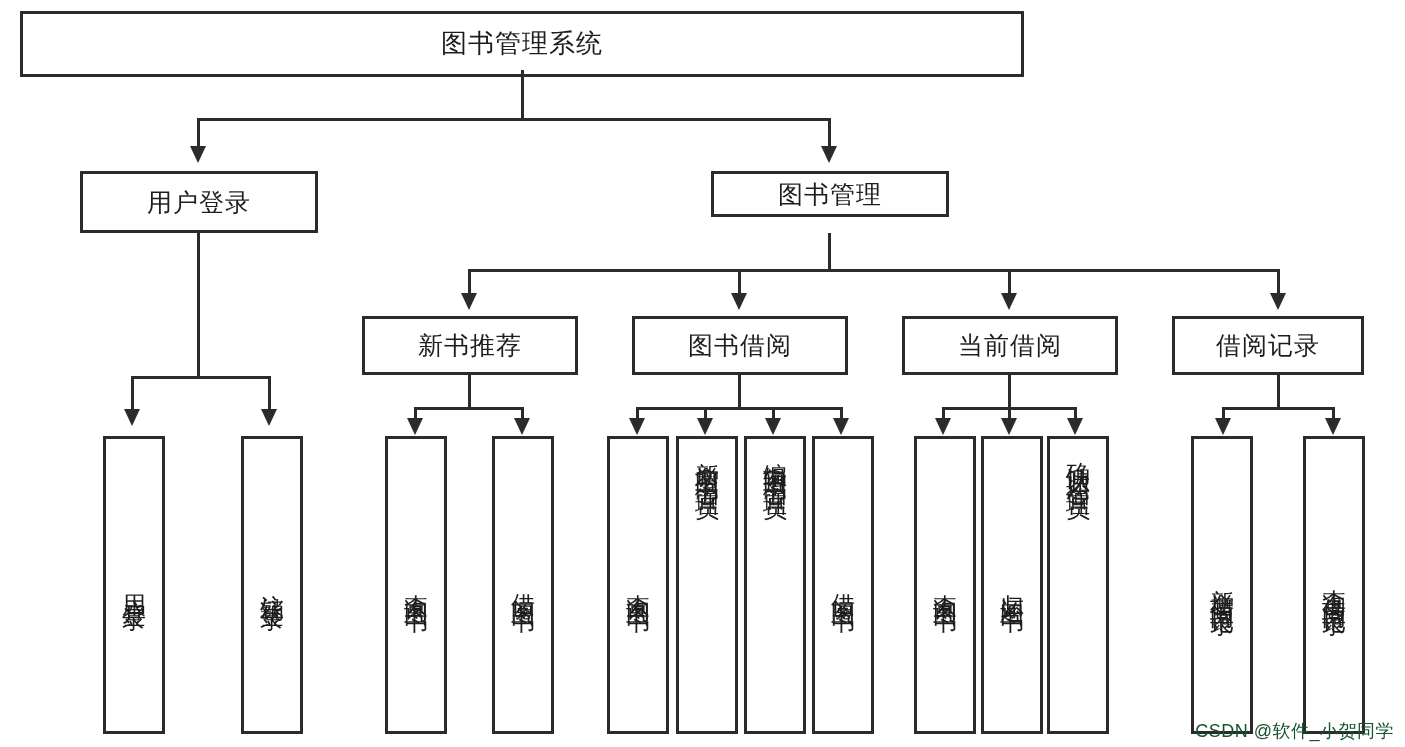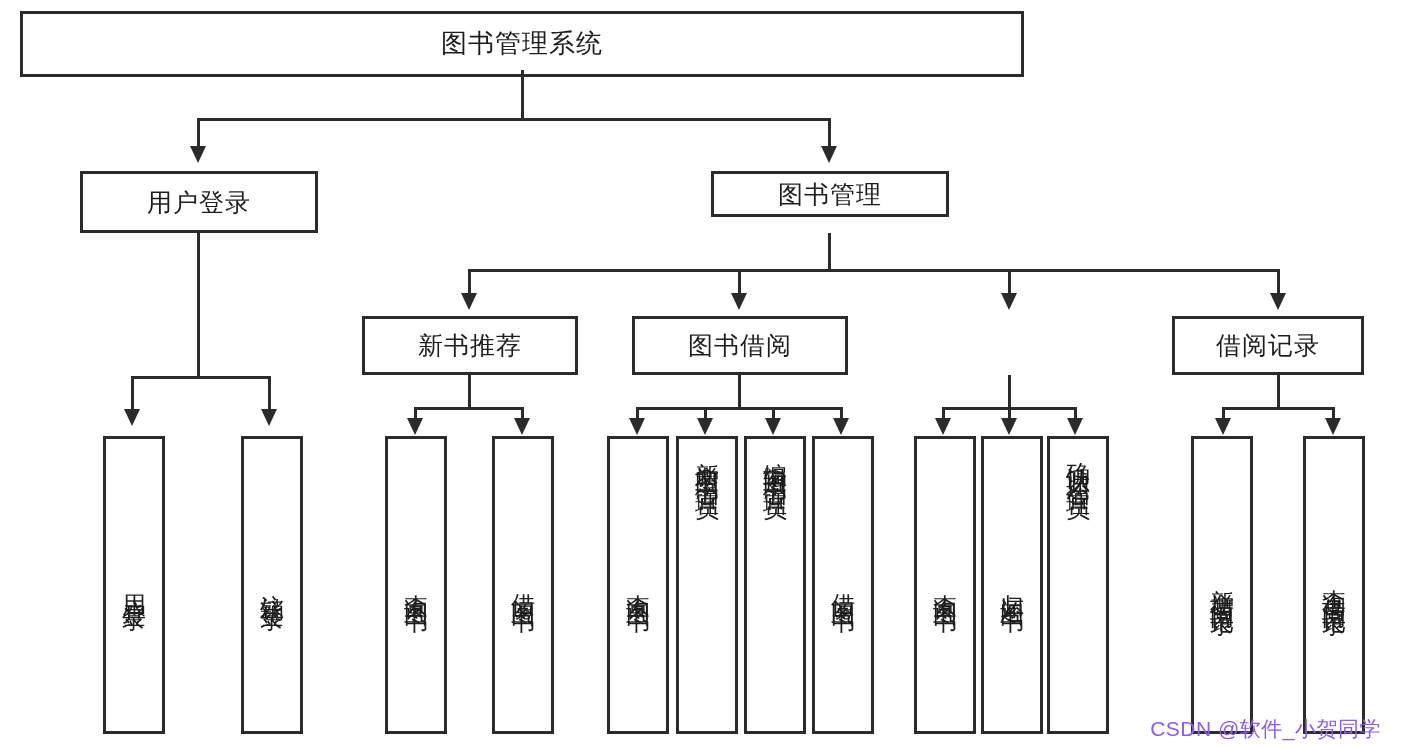--- a/index.html
+++ b/index.html
@@ -68,24 +68,24 @@
     position:absolute;
     width:0;height:0;
     border-left:8px solid transparent;
     border-right:8px solid transparent;
     border-top:17px solid #2b2b2b;
   }
 
   
   .watermark{
     position:absolute;
-    right:24px;
+    right:11px;
     bottom:4px;
-    font-size:21px;
-    color:#8b5cf6;
+    font-size:18px;
+    color:#14532d;
     white-space:nowrap;
     letter-spacing:0.5px;
     pointer-events:none;
   }
 </style>
 </head>
 <body>
 
 <div id="canvas">
 
@@ -126,20 +126,23 @@
   <div class="ln v" style="left:1008px;top:269px;width:3px;height:24px;"></div>
   <div class="arrow" style="left:1001px;top:293px;"></div>
   <div class="ln v" style="left:1277px;top:269px;width:3px;height:24px;"></div>
   <div class="arrow" style="left:1270px;top:293px;"></div>
 
   <div class="node h" style="left:632px;top:316px;width:216px;height:59px;">
     <span>图书借阅</span>
   </div>
   <div class="node h" style="left:362px;top:316px;width:216px;height:59px;">
     <span>新书推荐</span>
+  </div>
+  <div class="node h" style="left:902px;top:316px;width:216px;height:59px;">
+    <span>当前借阅</span>
   </div>
   <div class="node h" style="left:1172px;top:316px;width:192px;height:59px;">
     <span>借阅记录</span>
   </div>
 
   <div class="ln v" style="left:468px;top:375px;width:3px;height:32px;"></div>
   <div class="ln h" style="left:414px;top:407px;width:110px;height:3px;"></div>
   <div class="ln v" style="left:414px;top:407px;width:3px;height:11px;"></div>
   <div class="arrow" style="left:407px;top:418px;"></div>
   <div class="ln v" style="left:521px;top:407px;width:3px;height:11px;"></div>

